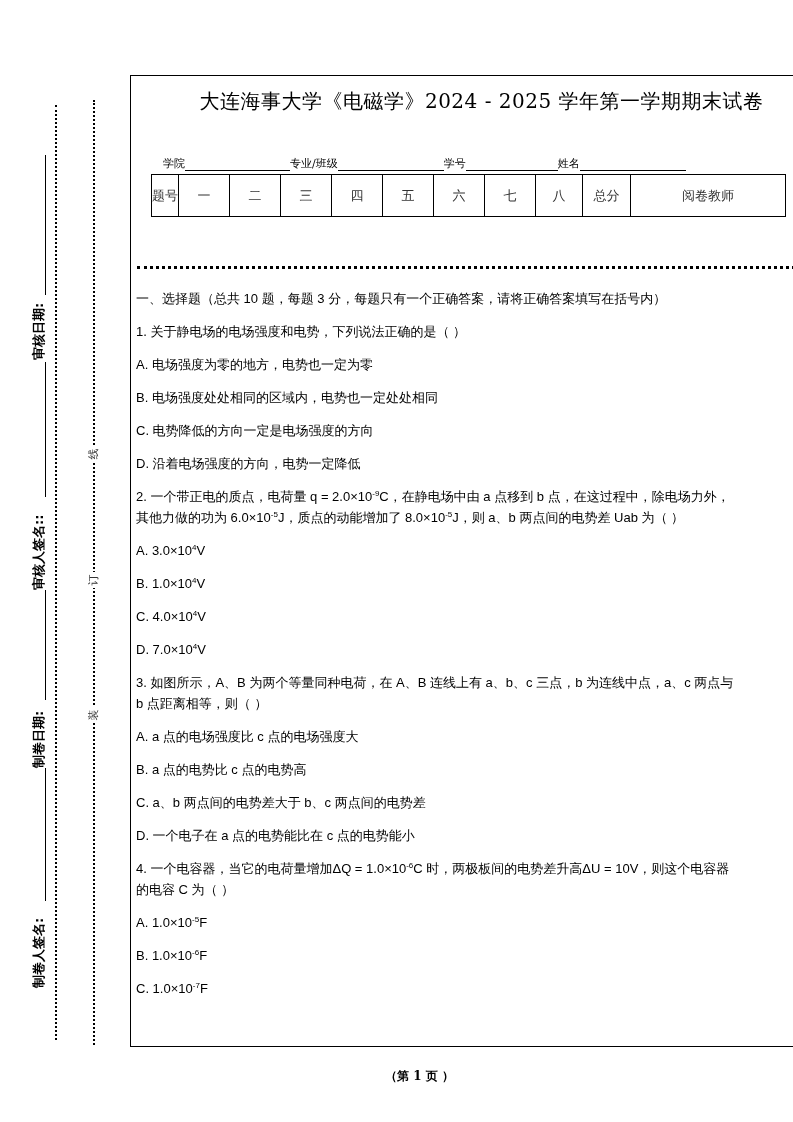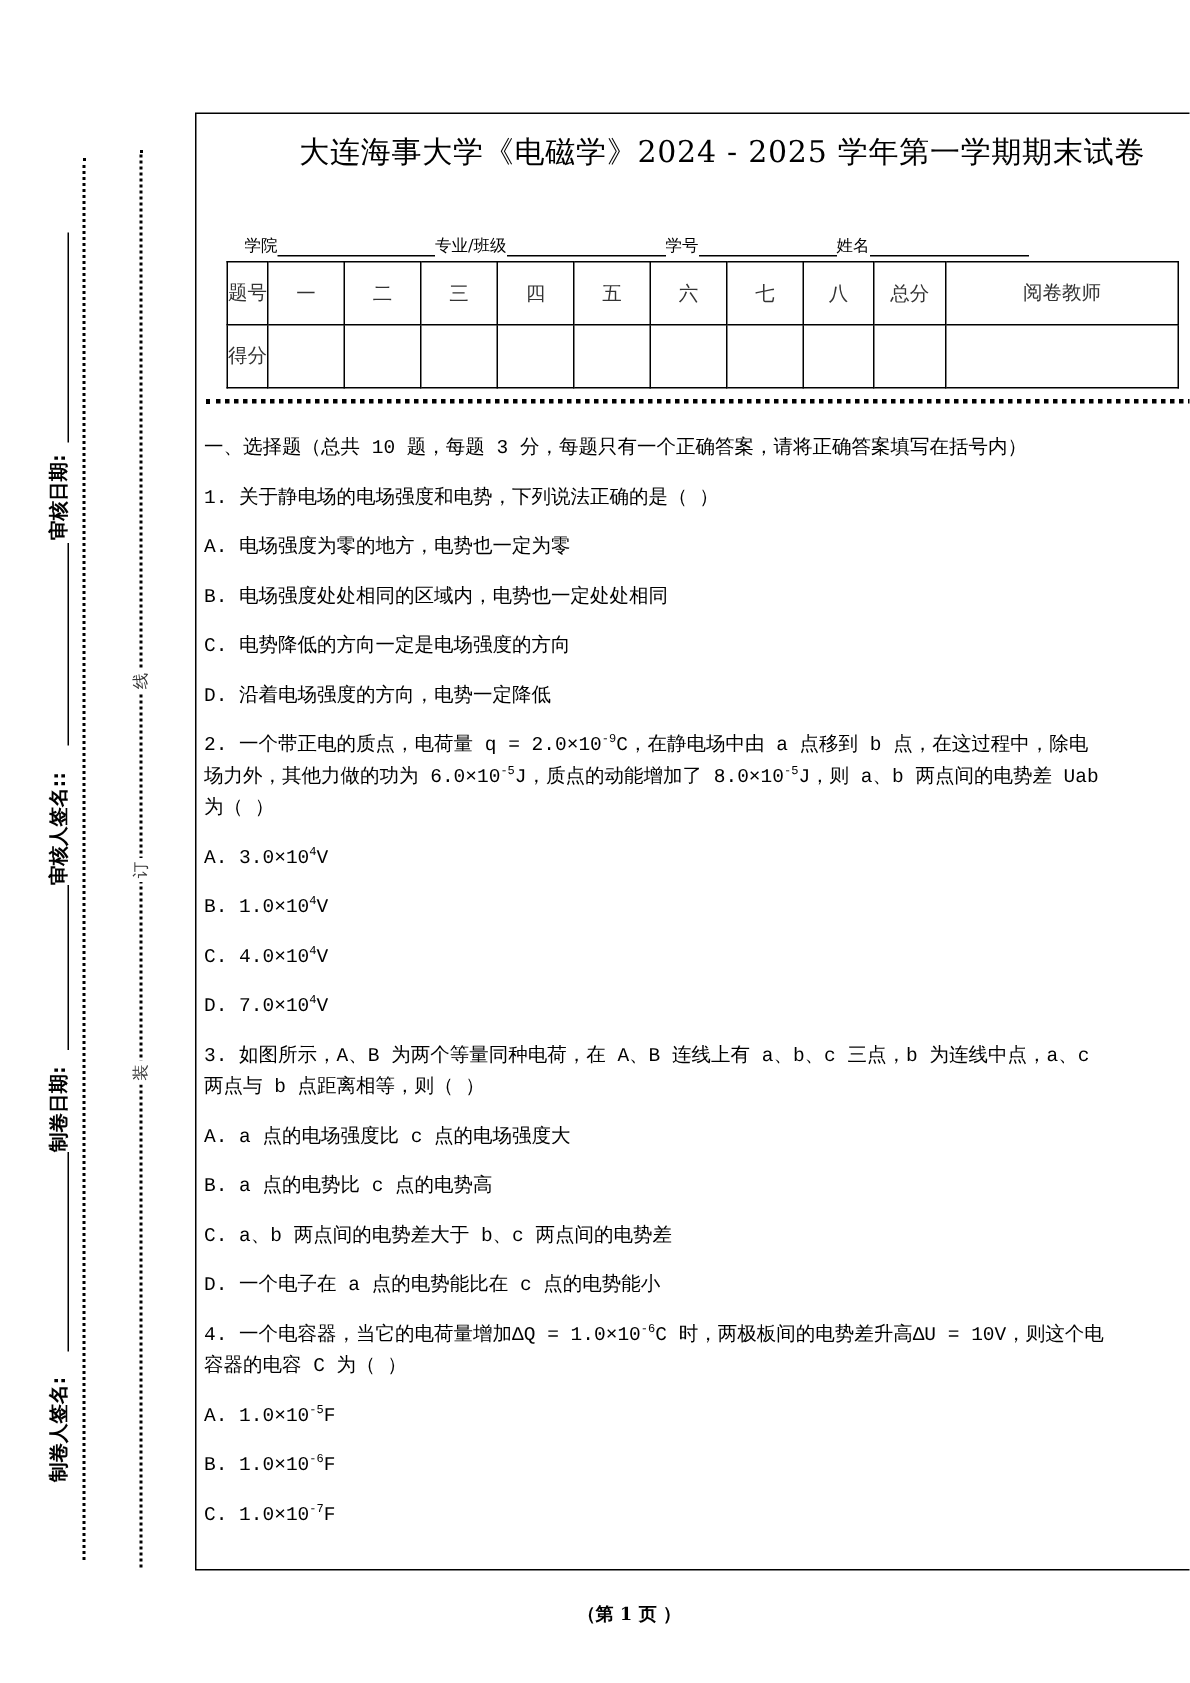--- a/index.html
+++ b/index.html
@@ -32,21 +32,21 @@
 
   table.score { position: absolute; left: 20px; top: 98px; border-collapse: collapse;
                 font-family: "DejaVu Serif", serif; font-size: 13px; }
   table.score td { border: 1px solid #000; text-align: center; vertical-align: middle;
                    padding: 0; color: #333; }
   table.score td.rowhead { width: 26px; font-size: 13px; line-height: 20px; }
 
   .dotsep { position: absolute; left: 6px; right: 18px; top: 190px; border-top: 3px dotted #000; }
 
   .content { position: absolute; left: 5px; top: 212px; width: 600px;
-             font-family: Liberation Mono, monospace; font-size: 13px; line-height: 21px; }
+             font-family: Liberation Sans, sans-serif; font-size: 13px; line-height: 21px; }
   .content p { margin: 0 0 12px 0; }
   sup { font-size: 8px; line-height: 0; }
 
   .footer { position: absolute; top: 1068px; left: 0; width: 793px; text-align: center;
             font-weight: bold; font-size: 12px; font-family: "DejaVu Serif", serif; margin-left: 23px; }
 </style>
 </head>
 <body>
 
 <div class="binding">
@@ -96,34 +96,21 @@
       <td class="rowhead">题号</td>
       <td style="width:50px;">一</td>
       <td style="width:50px;">二</td>
       <td style="width:50px;">三</td>
       <td style="width:50px;">四</td>
       <td style="width:50px;">五</td>
       <td style="width:50px;">六</td>
       <td style="width:50px;">七</td>
       <td style="width:46px;">八</td>
       <td style="width:47px;">总分</td>
-      <td style="width:94px;padding:0 30px;line-height:18px;">阅卷教师</td>
-    </tr>
-    <tr style="height:42px;">
-      <td class="rowhead">得分</td>
-      <td></td>
-      <td></td>
-      <td></td>
-      <td></td>
-      <td></td>
-      <td></td>
-      <td></td>
-      <td></td>
-      <td></td>
-      <td></td>
+      <td style="width:94px;padding:0 30px;line-height:18px;font-family:Liberation Serif, serif;">阅卷教师</td>
     </tr>
   </tbody>
     </table>
 
   <div class="dotsep"></div>
 
   <div class="content">
     <p>一、选择题（总共 10 题，每题 3 分，每题只有一个正确答案，请将正确答案填写在括号内）</p>
 
     <p>1. 关于静电场的电场强度和电势，下列说法正确的是（  ）</p>

